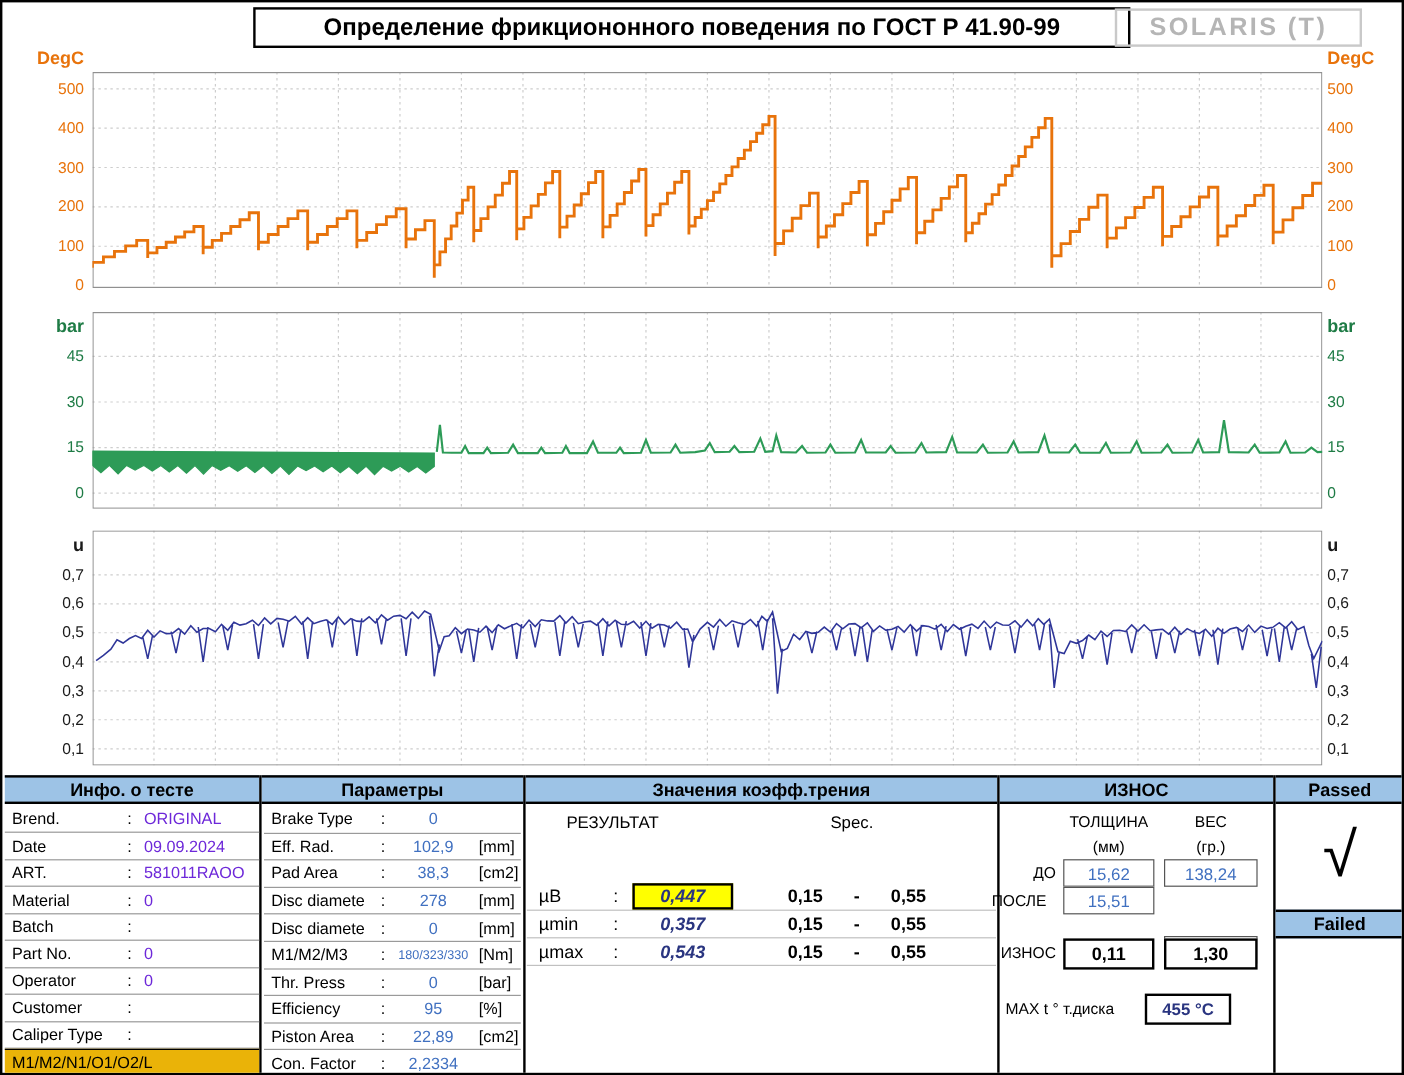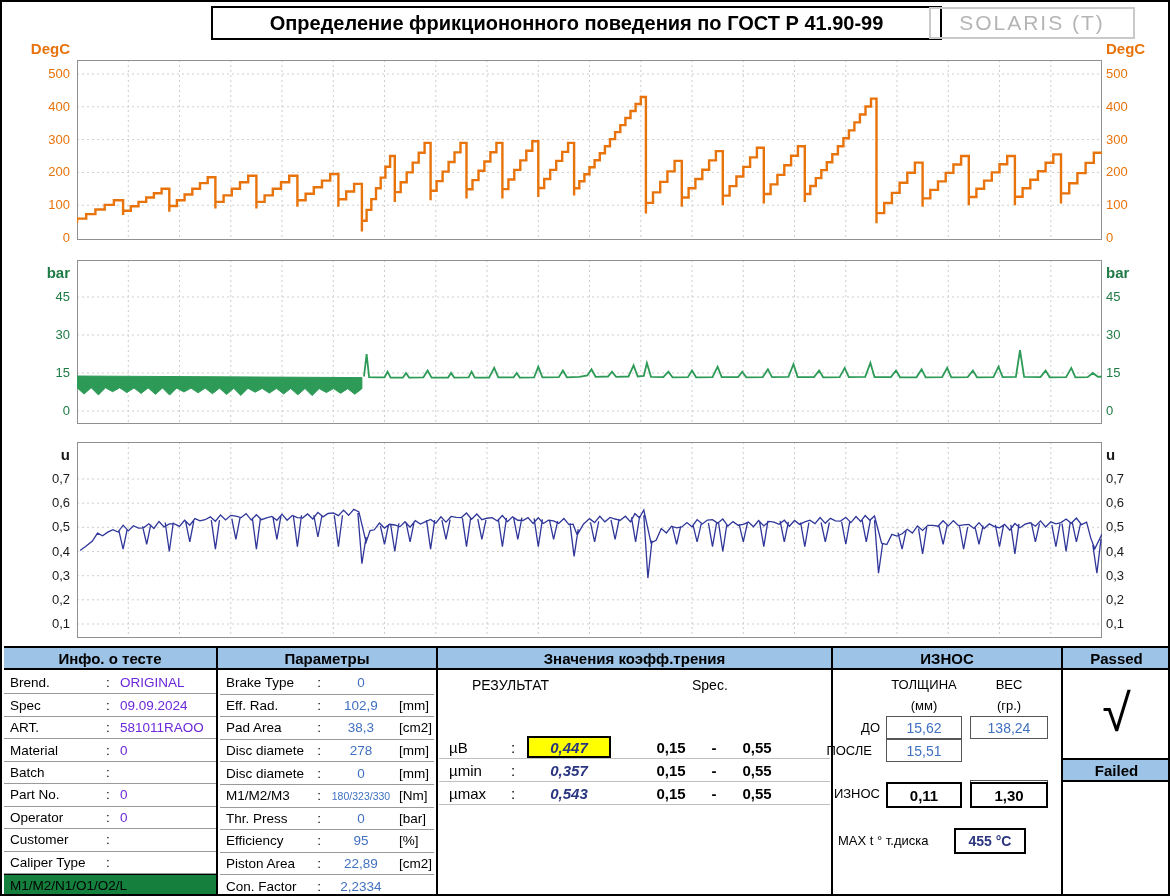--- a/index.html
+++ b/index.html
@@ -3,36 +3,36 @@
 <meta charset="utf-8">
 <style>
   * { margin:0; padding:0; box-sizing:border-box; }
   html,body { background:#ffffff; }
   body { font-family:"Liberation Sans", sans-serif; }
   .page { position:relative; width:1170px; height:896px; border:2px solid #000; background:#fff; overflow:hidden; }
   .abs { position:absolute; }
   .title-box { left:209px; top:4px; width:731px; height:34px; border:2px solid #000;
                font-size:20px; font-weight:bold; display:flex; align-items:center; justify-content:center; }
   .brand-box { left:927px; top:5px; width:206px; height:32px; border:2px solid #c9c9c9; color:#b5b5b5;
-               font-weight:normal; font-size:21px; letter-spacing:2px; display:flex; align-items:center; justify-content:center; }
+               font-weight:bold; font-size:21px; letter-spacing:2px; display:flex; align-items:center; justify-content:center; }
   .plotwrap { position:absolute; }
   .plotwrap svg { display:block; }
   .ticklab { position:absolute; font-size:13px; line-height:18px; }
   .unitlab { position:absolute; font-size:15px; font-weight:bold; line-height:18px; }
   .thead { position:absolute; top:644px; height:24px; background:#9DC3E6; border-top:2px solid #000; border-bottom:2px solid #000;
            font-weight:bold; font-size:15px; display:flex; align-items:center; justify-content:center; }
   .vline { position:absolute; top:644px; height:252px; width:2px; background:#000; }
   .irow  { flex:1; display:flex; align-items:center; border-bottom:1px solid #9a9a9a; font-size:13.5px; padding-left:6px; }
   .ilbl  { width:96px; } .icolon { width:14px; } .ival { color:#6d28d9; }
   .prow  { flex:1; display:flex; align-items:center; border-bottom:1px solid #9a9a9a; font-size:13.5px; padding-left:6px; }
   .plbl  { width:94px; } .pcolon { width:12px; }
   .pval  { width:66px; text-align:center; color:#4070C0; }
   .pval.small { font-size:10.5px; }
   .punit { width:42px; padding-left:6px; }
-  .info-footer { left:2px; top:872px; width:212px; height:22px; background:#15803d; border-top:1px solid #000;
+  .info-footer { left:2px; top:872px; width:212px; height:22px; background:#eab308; border-top:1px solid #000;
                  display:flex; align-items:center; padding-left:6px; font-size:13.5px; }
   .colhead { font-size:14px; text-align:left; }
   .frow { position:absolute; display:flex; align-items:center; height:23px; border-bottom:1px solid #c0c0c0; font-size:15px; }
   .flbl { width:72px; padding-left:10px; }
   .fcolon { width:16px; }
   .fval { width:84px; height:22px; display:flex; align-items:center; justify-content:center;
           font-style:italic; font-weight:bold; color:#2A3580; font-size:15px; }
   .fval.hl { background:#FFFF00; border:2px solid #000; }
   .fspec { font-weight:bold; font-size:15px; }
   .fmin { width:60px; text-align:center; margin-left:30px; }
@@ -83,21 +83,21 @@
   <div class="vline" style="left:829px;"></div>
   <div class="vline" style="left:1059px;"></div>
 
   <div class="abs" id="info-rows" style="left:2px;top:670px;width:212px;height:202px;display:flex;flex-direction:column;justify-content:space-between;">
       <div class="irow">
         <span class="ilbl">Brend.</span>
         <span class="icolon">:</span>
         <span class="ival">ORIGINAL</span>
       </div>
       <div class="irow">
-        <span class="ilbl">Spec</span>
+        <span class="ilbl">Date</span>
         <span class="icolon">:</span>
         <span class="ival">09.09.2024</span>
       </div>
       <div class="irow">
         <span class="ilbl">ART.</span>
         <span class="icolon">:</span>
         <span class="ival">581011RAOO</span>
       </div>
       <div class="irow">
         <span class="ilbl">Material</span>

